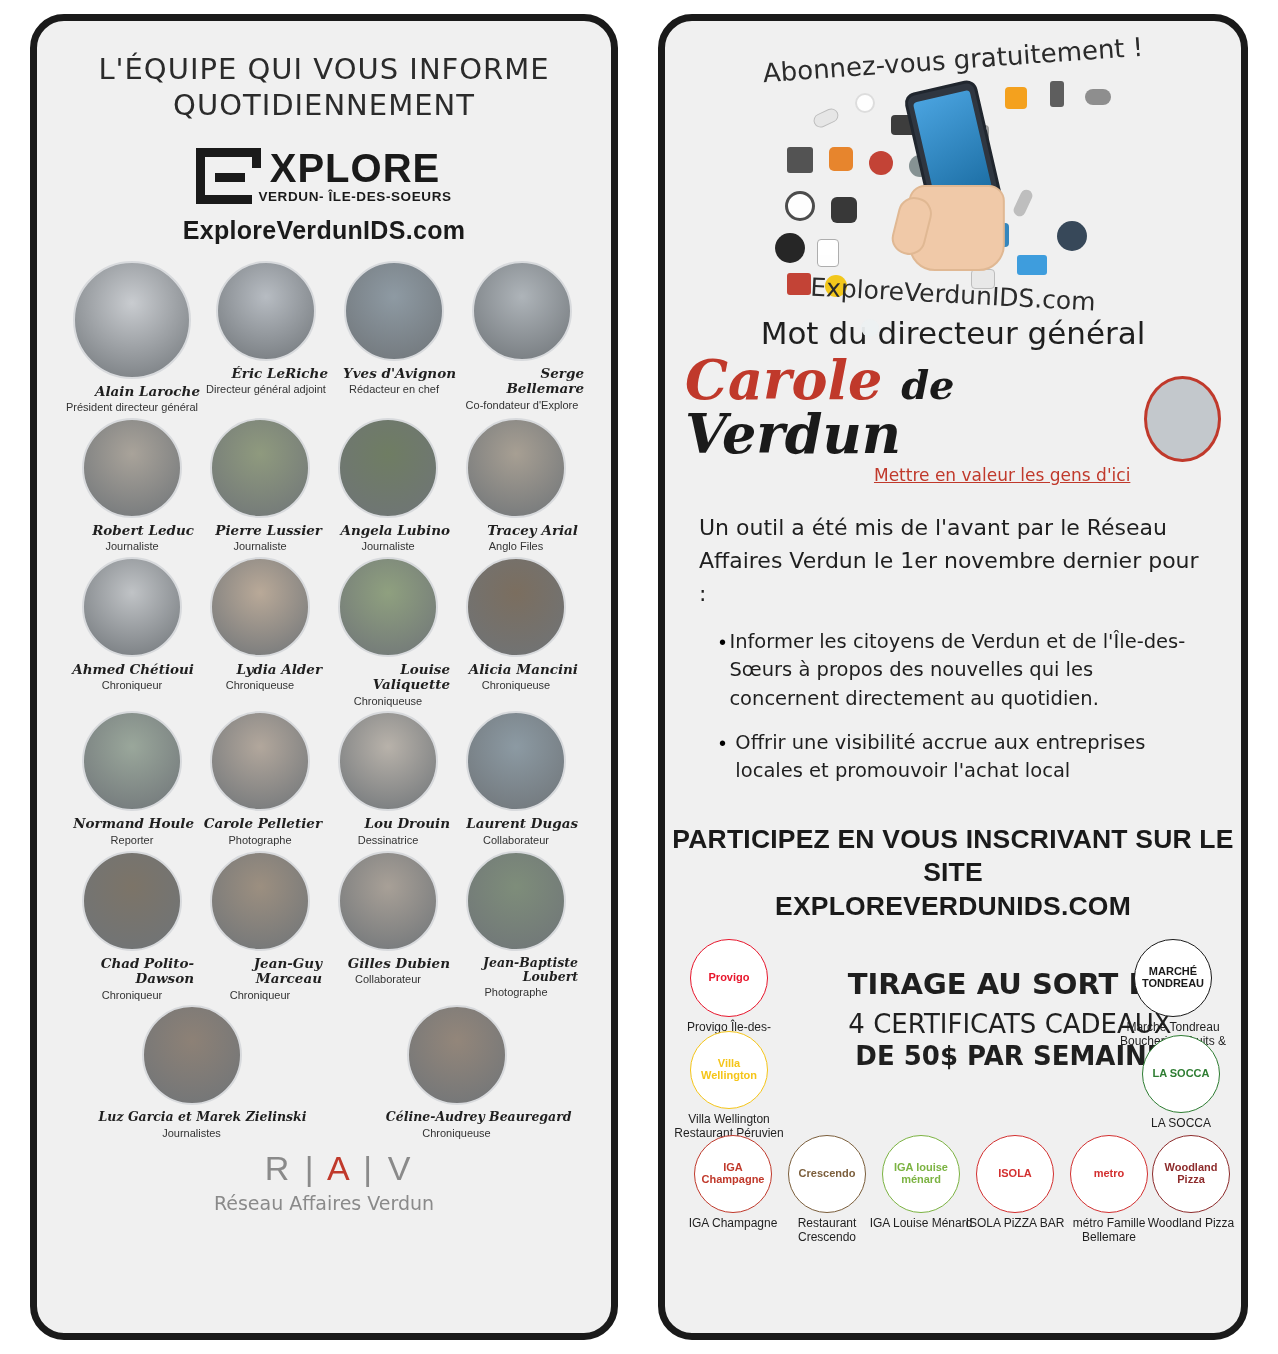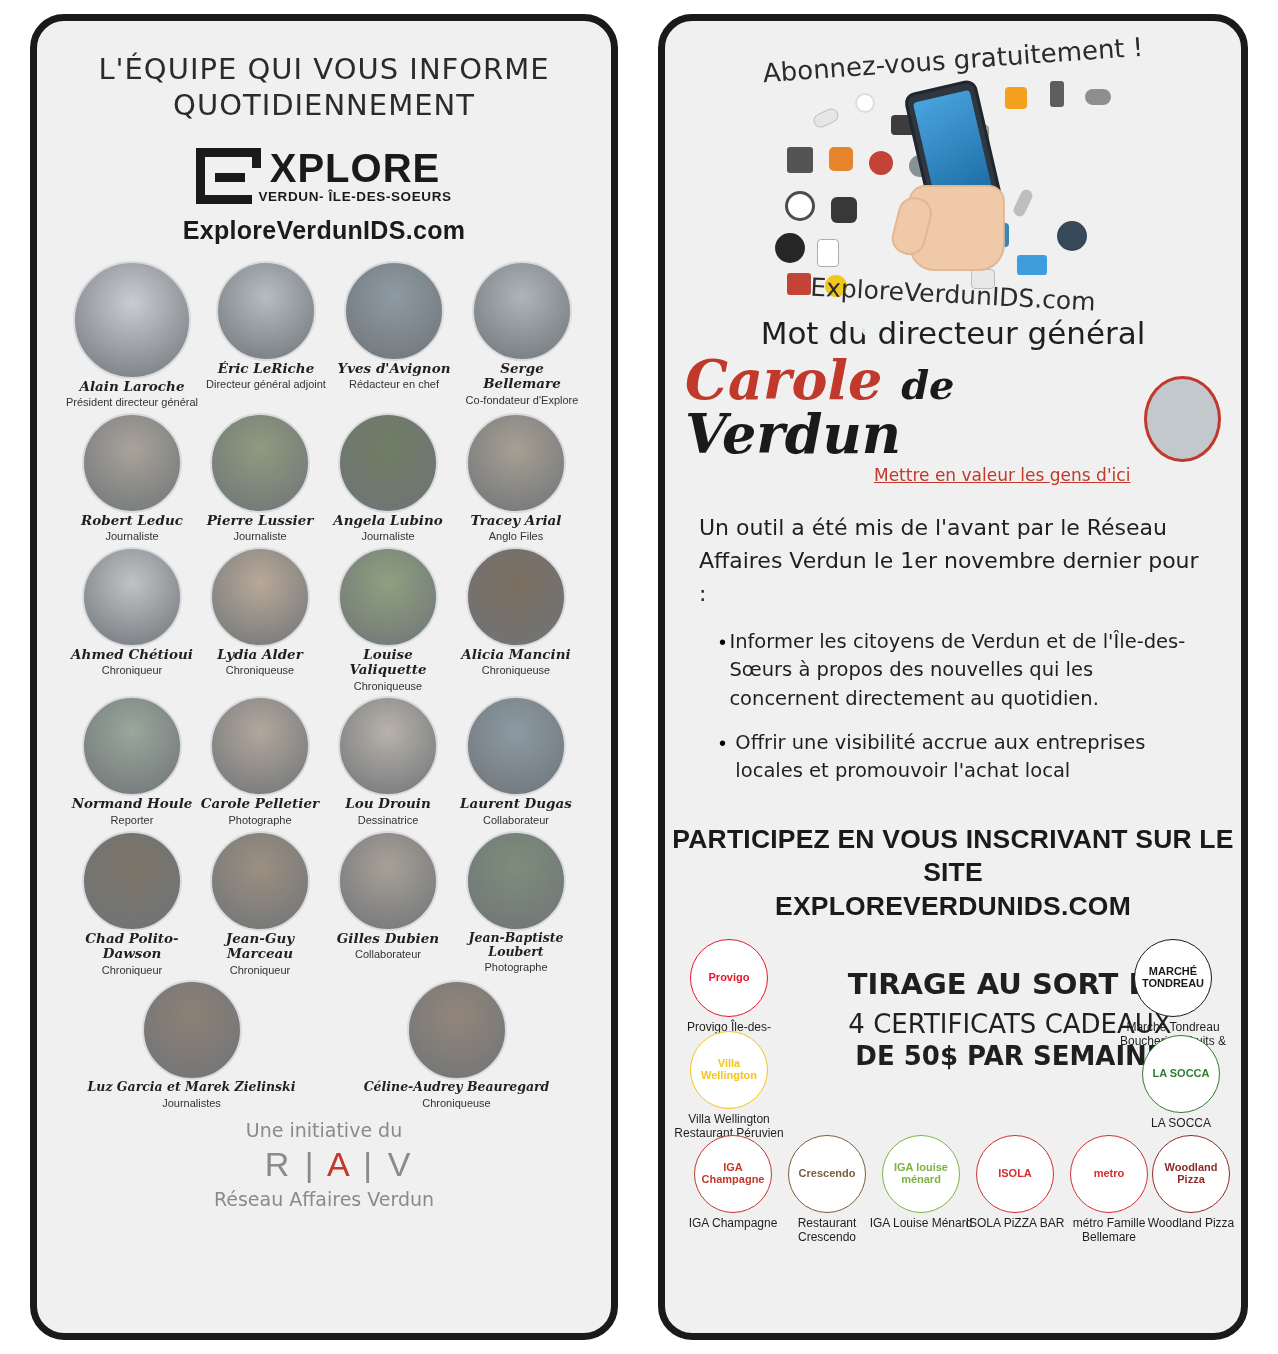--- a/index.html
+++ b/index.html
@@ -82,21 +82,23 @@
     border: 2px solid #d8dadd;
     overflow: hidden;
     position: relative;
   }
   .m-name {
     font-family: "DejaVu Serif", serif;
     font-style: italic;
     font-weight: 700;
     font-size: 13.5px;
     color: #1f1f1f;
+    margin-top: 5px;
     line-height: 1.15;
+    text-align: right;
   }
   .m-name.sm { font-size: 12.5px; }
   .m-role {
     font-size: 11px;
     color: #333;
     margin-top: 2px;
     line-height: 1.15;
   }
   .rav {
     text-align: center;
@@ -335,21 +337,20 @@
             </div>
             <div class="member" style="width: 230px;">
               <div class="avatar" style="width: 100px; height: 100px; background: radial-gradient(circle at 50% 35%, rgb(147, 134, 122), rgb(111, 116, 120));"></div>
               <div class="m-name sm">Céline-Audrey Beauregard</div>
               <div class="m-role">Chroniqueuse</div>
             </div>
           </div>
         </div>
 
       <div class="rav">
-        <div class="rav-top">Une initiative du</div>
         <div class="rav-letters">
           <span class="r">R</span>
           <span>|</span>
           <span class="a">A</span>
           <span>|</span>
           <span class="v">V</span>
         </div>
         <div class="rav-bottom">Réseau Affaires Verdun</div>
       </div>
 

